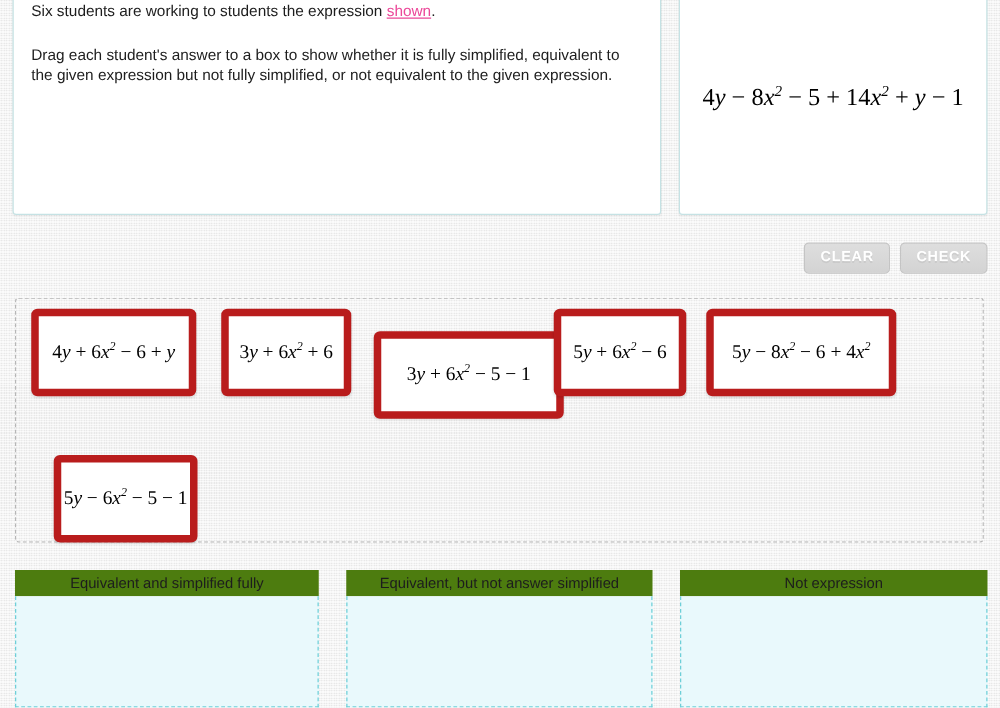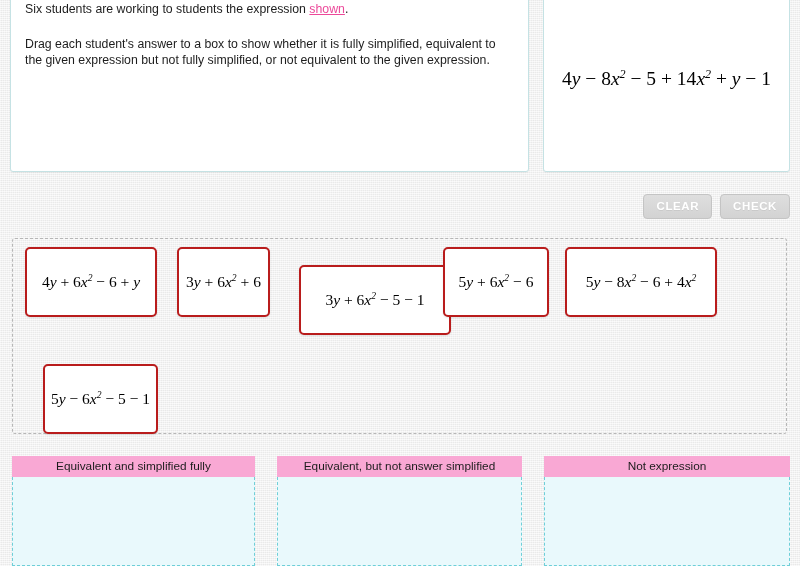--- a/index.html
+++ b/index.html
@@ -139,21 +139,21 @@
     left: 6px;
   }
   .tile-row.row1 { top: 8px; }
   .tile-row.row2 { top: 101px; }
 
   .tile {
     position: absolute;
     top: 0;
     height: 70px;
     background: #ffffff;
-    border: 2px solid #b91c1c;
+    border: 6px solid #b91c1c;
     border-radius: 5px;
     box-shadow: 0 1px 2px rgba(0,0,0,0.10);
     box-sizing: border-box;
     display: flex;
     align-items: center;
     justify-content: center;
     cursor: move;
   }
   .tile .math { font-size: 15.5px; }
 
@@ -163,21 +163,21 @@
     top: 456px;
     height: 110px;
     box-sizing: border-box;
   }
   .dz-header {
     height: 21px;
     line-height: 21px;
     text-align: center;
     font-size: 11.8px;
     color: #1d1d1d;
-    background: #f9a8d4;
+    background: #4d7c0f;
     box-sizing: border-box;
   }
   .dz-body {
     height: 89px;
     background: #e9f9fc;
     border: 1px dashed #6ecfd8;
     border-top: none;
     box-sizing: border-box;
   }
 </style>
@@ -202,21 +202,21 @@
 <div class="action-bar">
   <span class="action-btn">CLEAR</span>
   <span class="action-btn">CHECK</span>
 </div>
 
 <div class="tile-bank">
   <div class="tile-row row1" id="tile-row-1">
       <div class="tile" title="4y + 6x² − 6 + y" style="left: 6px; width: 132px;">
         <span class="math"><span class="op">4</span><span class="v">y</span><span class="op"> + 6</span><span class="v">x<sup>2</sup></span><span class="op"> − 6 + </span><span class="v">y</span></span>
       </div>
-      <div class="tile" title="3y + 6x² + 6" style="left: 158px; width: 93px;">
+      <div class="tile" title="3y + 6x² + 6" style="left: 158px; width: 104px;">
         <span class="math"><span class="op">3</span><span class="v">y</span><span class="op"> + 6</span><span class="v">x<sup>2</sup></span><span class="op"> + 6</span></span>
       </div>
       <div class="tile" title="3y + 6x² − 5 − 1" style="left: 280px; width: 152px; margin-top: 18px;">
         <span class="math"><span class="op">3</span><span class="v">y</span><span class="op"> + 6</span><span class="v">x<sup>2</sup></span><span class="op"> − 5 − 1</span></span>
       </div>
       <div class="tile" title="5y + 6x² − 6" style="left: 424px; width: 106px;">
         <span class="math"><span class="op">5</span><span class="v">y</span><span class="op"> + 6</span><span class="v">x<sup>2</sup></span><span class="op"> − 6</span></span>
       </div>
       <div class="tile" title="5y − 8x² − 6 + 14x²" style="left: 546px; width: 152px;">
         <span class="math"><span class="op">5</span><span class="v">y</span><span class="op"> − 8</span><span class="v">x<sup>2</sup></span><span class="op"> − 6 + 4</span><span class="v">x<sup>2</sup></span></span>

